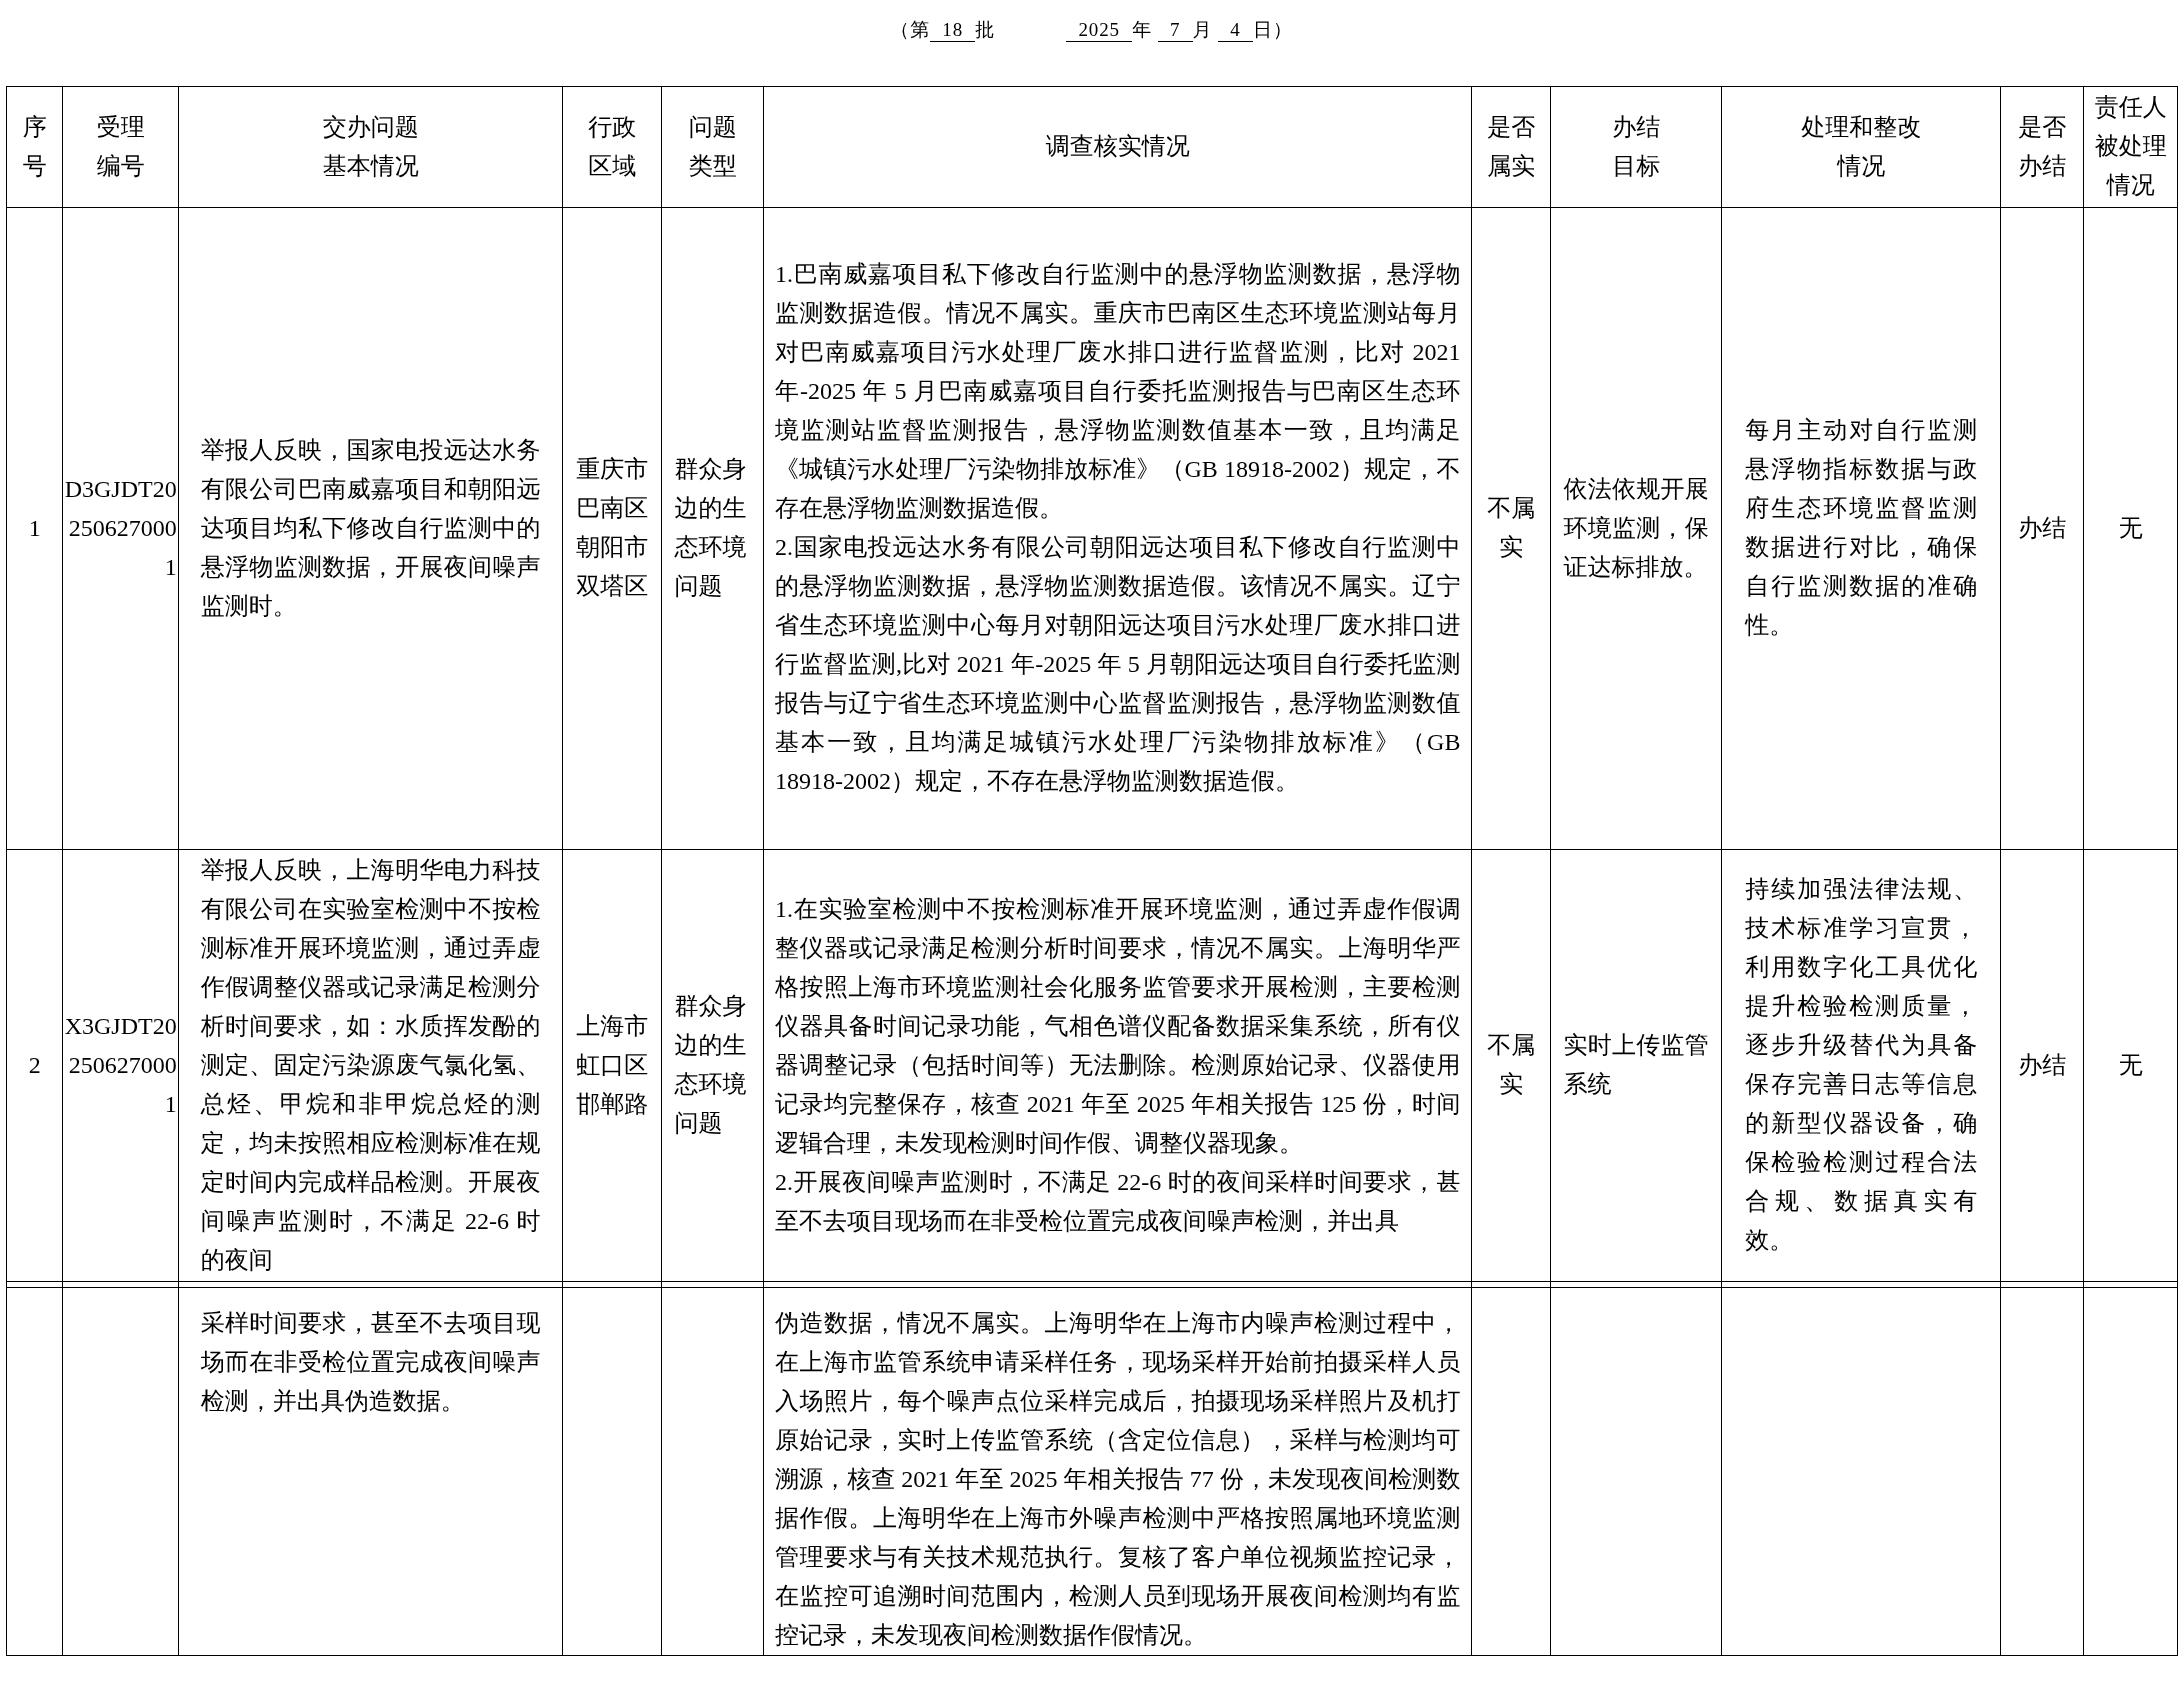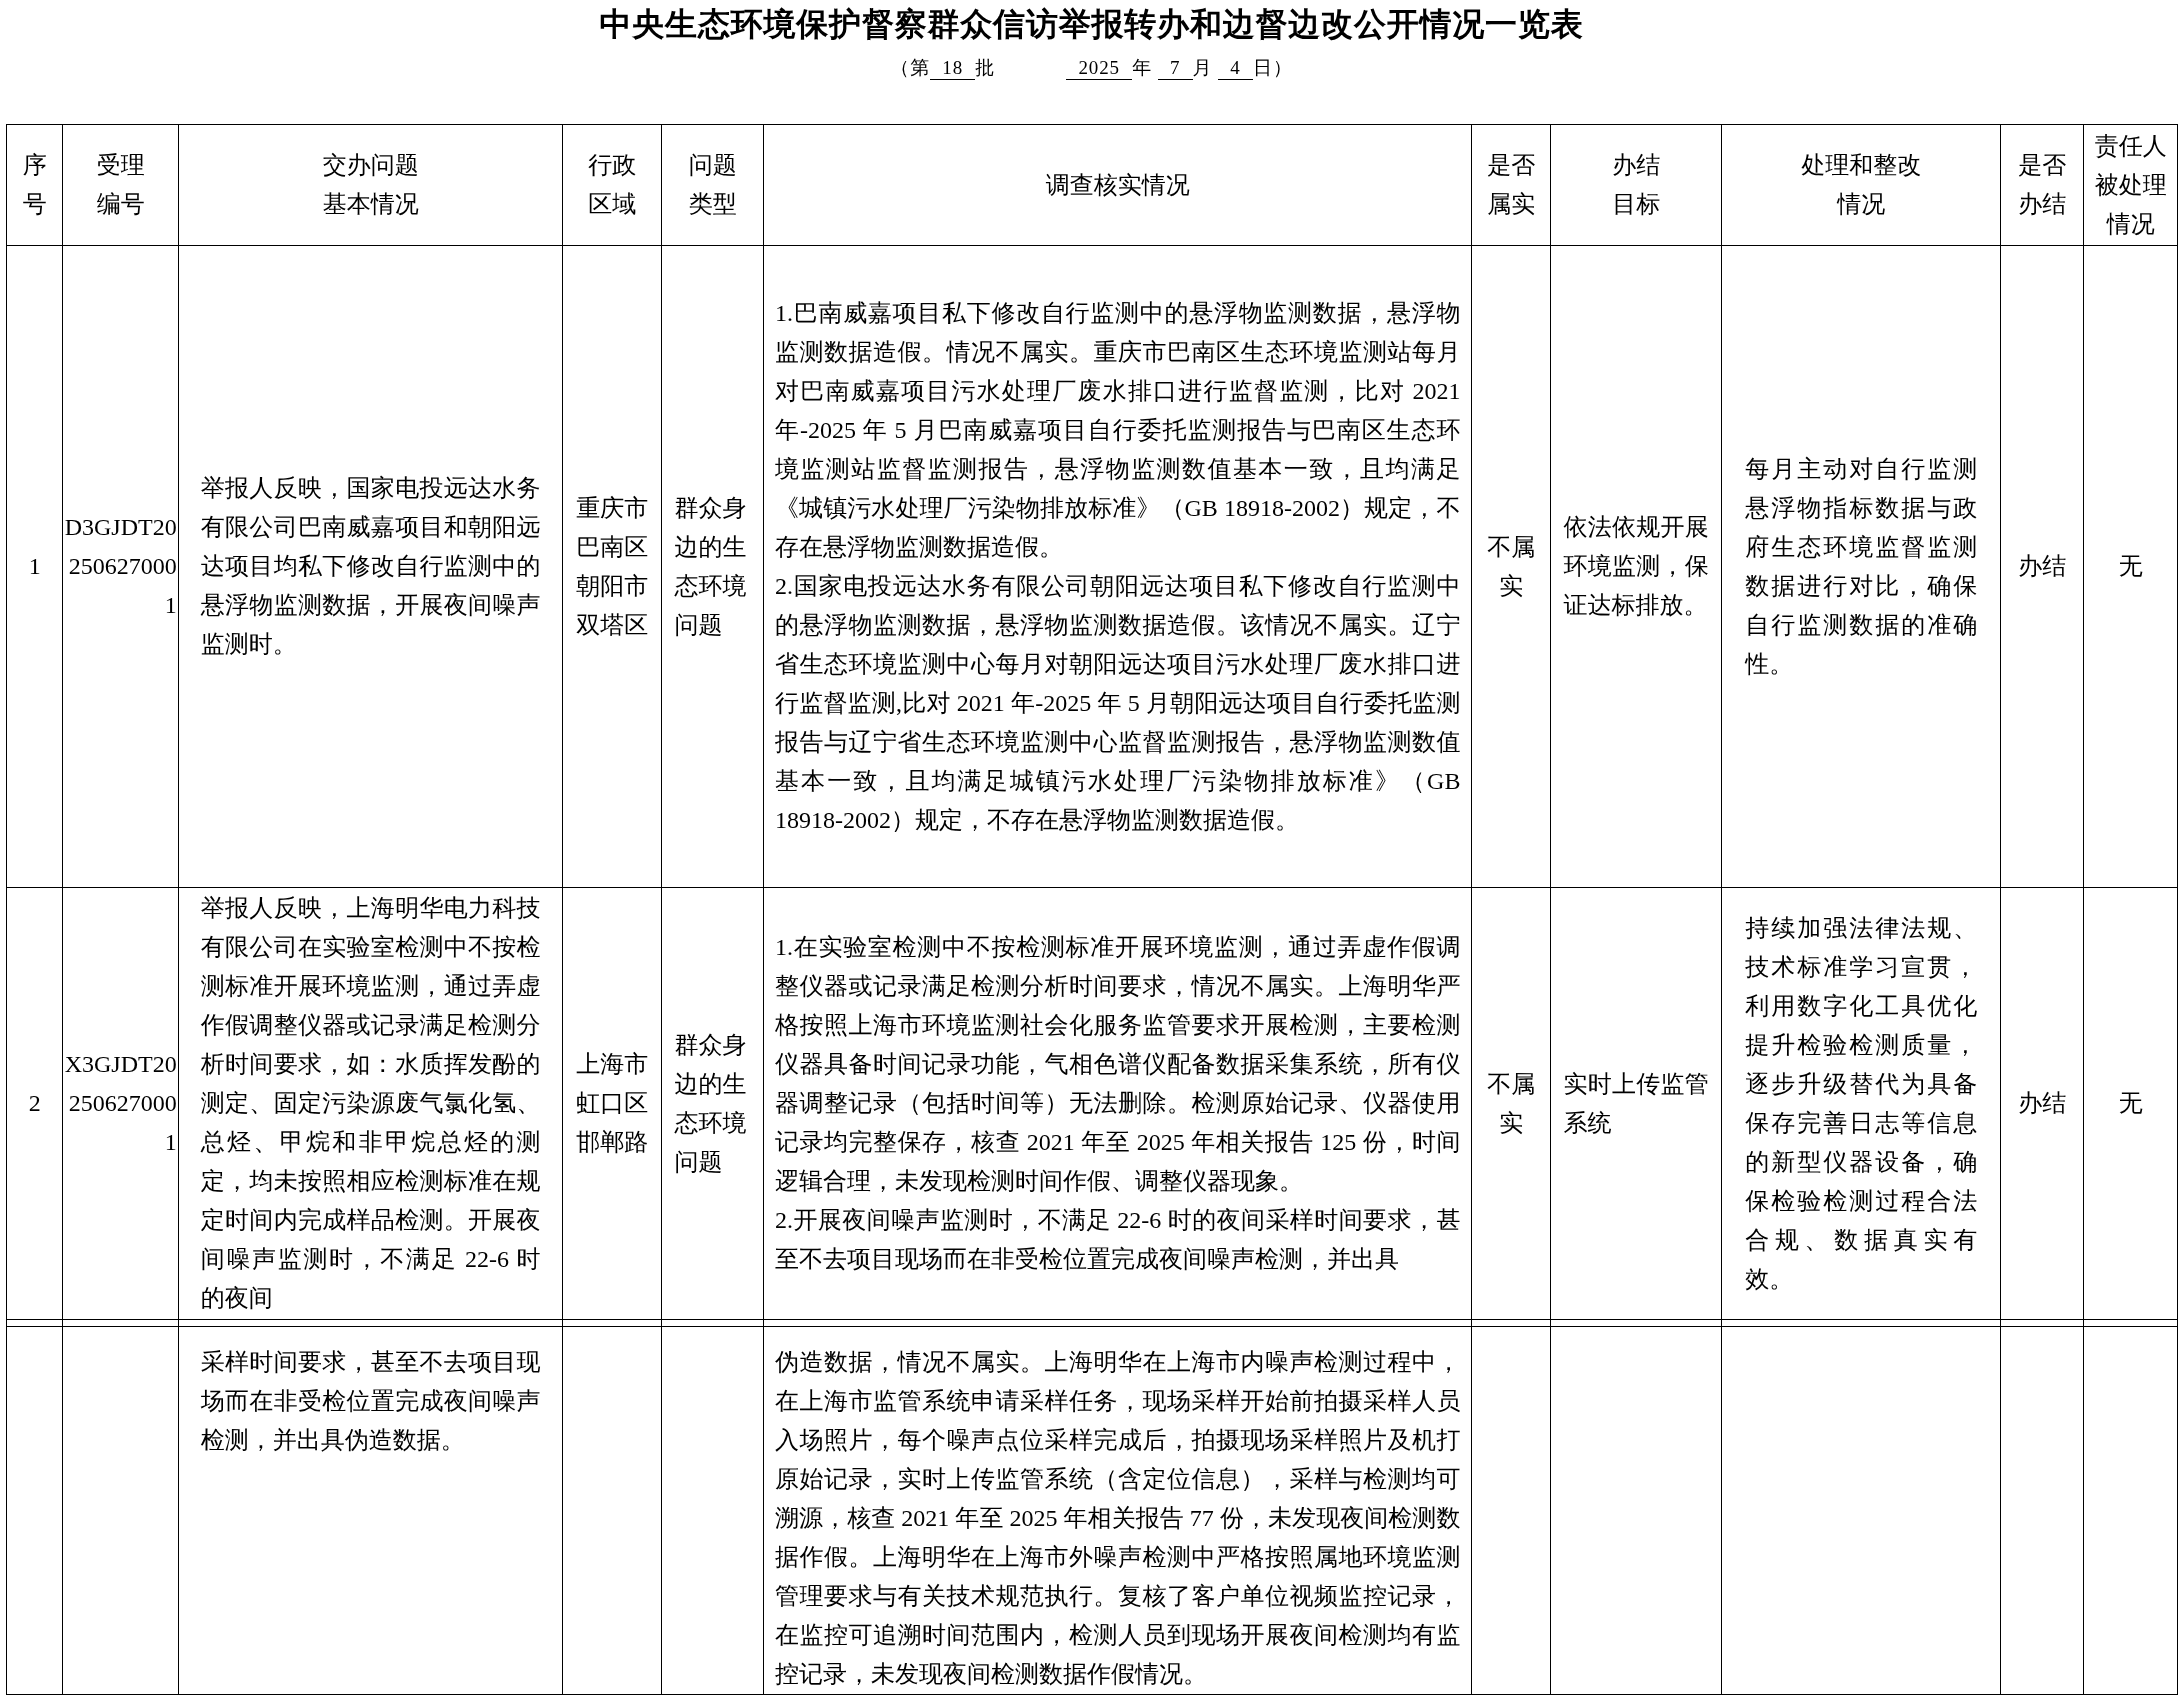--- a/index.html
+++ b/index.html
@@ -51,21 +51,20 @@
   .c-true .ct{padding:0 6.2px;text-align:center;}
   .c-target .ct{padding:0 12.4px;}
   .c-rect .ct{padding:0 23px;}
   .c-resp .ct{padding:0 9.3px;text-align:center;}
 </style>
 </head>
 <body>
 
 <div class="page">
 
-  <h1 class="doc-title">中央生态环境保护督察群众信访举报转办和边督边改公开情况一览表</h1>
 
   <div class="doc-subtitle">
     <span>（</span><span>第</span><span class="blank">18</span><span>批</span><span class="wide-gap"></span><span class="blank">2025</span><span>年</span>
     <span class="blank">7</span><span>月</span>
     <span class="blank">4</span><span>日</span><span>）</span>
   </div>
 
   <table class="main">
     <colgroup>
       <col style="width:56px">

